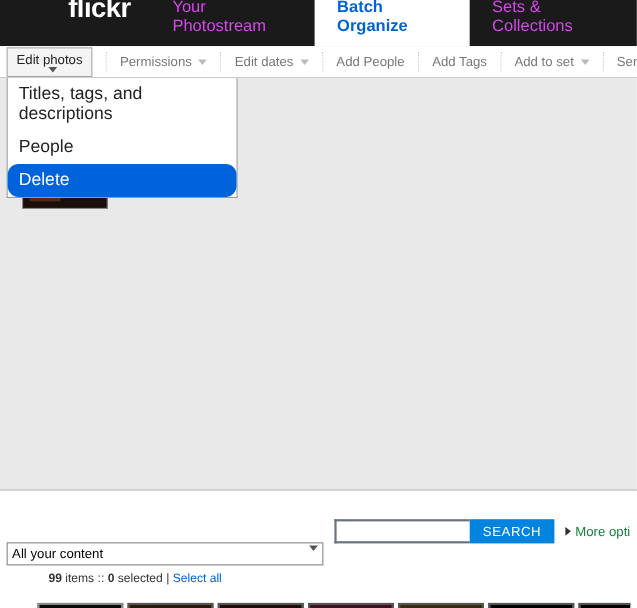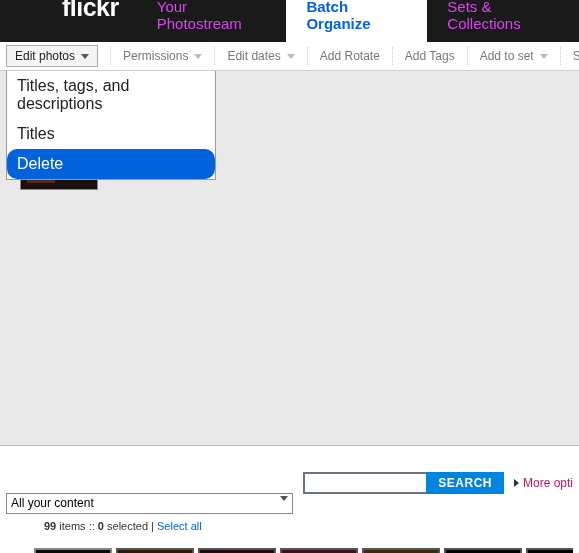--- a/index.html
+++ b/index.html
@@ -5,39 +5,39 @@
 * { margin: 0; padding: 0; box-sizing: border-box; }
 body { font-family: Arial, Helvetica, sans-serif; font-size: 13px; width: 579px; height: 553px; overflow: hidden; background: #fff; }
 
 .header { background: #1a1a1a; height: 42px; display: flex; align-items: flex-end; }
 .logo { color: #fff; font-size: 25px; font-weight: bold; padding: 0 18px 20px 18px; letter-spacing: -0.5px; margin-left: 44px; }
 .tab { color: #d946ef; font-size: 15px; padding: 10px 20px; cursor: pointer; }
 .tab.active { background: #fff; color: #0063dc; font-weight: bold; }
 
 .toolbar { background: #fff; border-bottom: 1px solid #ccc; height: 29px; display: flex; align-items: center; padding: 0 6px; font-size: 12px; color: #777; position: relative; }
 .toolbar-item { display: flex; align-items: center; padding: 0 8px; height: 100%; cursor: pointer; white-space: nowrap; }
-.toolbar-item.first { border: 1px solid #aaa; background: #f4f4f4; color: #222; padding: 3px 8px; height: auto; margin-right: 8px; }
+.toolbar-item.first { border: 1px solid #aaa; background: #f4f4f4; color: #222; padding: 3px 8px; height: auto; margin-right: 8px; flex-direction: column; }
 .chev { width: 0; height: 0; border-left: 4px solid transparent; border-right: 4px solid transparent; border-top: 5px solid #555; margin-left: 6px; }
 .chev.light { border-top-color: #bbb; }
 .sep { width: 1px; height: 18px; border-left: 1px dotted #ccc; margin: 0 4px; }
 
 .dropdown { position: absolute; left: 6px; top: 29px; width: 210px; background: #fff; border: 1px solid #999; border-top: none; z-index: 10; }
 .dd-item { padding: 6px 10px; font-size: 16px; color: #222; cursor: pointer; }
 .dd-item.hover { background: #0063dc; color: #fff; border-radius: 10px; }
 
 .workarea { background: #e9e9e9; height: 375px; border-bottom: 1px solid #bbb; padding: 8px; position: relative; }
 .thumb-main { width: 78px; height: 53px; background: #1a0f0a; border: 1px solid #888; position: absolute; left: 20px; top: 66px; }
 .thumb-main::after { content: ""; position: absolute; left: 6px; bottom: 6px; width: 28px; height: 10px; background: rgba(120,60,30,0.6); }
 
 .footer { background: #fff; padding: 6px 6px 0 6px; }
 .controls { display: flex; align-items: center; gap: 10px; }
 .content-select { width: 295px; height: 21px; border: 1px solid #888; font-size: 12px; padding: 2px 4px; display: flex; align-items: flex-start; justify-content: space-between; cursor: pointer; margin-top: 41px; }
 .search-input { width: 123px; height: 22px; border: 2px solid #6b7280; border-right: none; padding: 2px 4px; font-size: 12px; }
-.search-btn { height: 22px; background: #0084e0; color: #fff; border: none; font-weight: bold; font-size: 12px; padding: 0 12px; cursor: pointer; letter-spacing: 0.5px; }
-.more-opt { font-size: 12px; color: #be185d; cursor: pointer; display: flex; align-items: center; gap: 4px; white-space: nowrap; }
+.search-btn { height: 22px; background: #0084e0; color: #fff; border: none; font-weight: normal; font-size: 12px; padding: 0 12px; cursor: pointer; letter-spacing: 0.5px; }
+.more-opt { font-size: 12px; color: #15803d; cursor: pointer; display: flex; align-items: center; gap: 4px; white-space: nowrap; }
 .tri-right { width: 0; height: 0; border-top: 4px solid transparent; border-bottom: 4px solid transparent; border-left: 5px solid #333; }
 
 .status-row { font-size: 11px; color: #333; padding: 6px 0 16px 38px; }
 .status-row b { font-weight: bold; }
 .link { color: #0063dc; cursor: pointer; }
 
 .strip { display: flex; align-items: center; gap: 2px; padding: 0 0 6px 0; }
 .strip-arrow { width: 0; height: 0; border-top: 12px solid transparent; border-bottom: 12px solid transparent; border-right: 14px solid #ccc; margin: 0 6px; cursor: pointer; }
 .strip-thumbs { display: flex; gap: 4px; overflow: hidden; }
 .strip-thumb { width: 78px; height: 52px; border: 2px solid #555; flex-shrink: 0; }
@@ -69,34 +69,34 @@
   <div class="toolbar-item">
     <span>Permissions</span>
     <span class="chev light"></span>
   </div>
   <span class="sep"></span>
   <div class="toolbar-item">
     <span>Edit dates</span>
     <span class="chev light"></span>
   </div>
   <span class="sep"></span>
-  <div class="toolbar-item">Add Rotate</div>
+  <div class="toolbar-item">Add People</div>
   <span class="sep"></span>
   <div class="toolbar-item">Add Tags</div>
   <span class="sep"></span>
   <div class="toolbar-item">
     <span>Add to set</span>
     <span class="chev light"></span>
   </div>
   <span class="sep"></span>
   <div class="toolbar-item">Send to gro</div>
 
   <div class="dropdown">
     <div class="dd-item">Titles, tags, and descriptions</div>
-    <div class="dd-item">Titles</div>
+    <div class="dd-item">People</div>
     <div class="dd-item hover">Delete</div>
   </div>
 </div>
 
 <div class="workarea">
   <div class="thumb-main"></div>
 </div>
 
 <div class="footer">
   <div class="controls">

